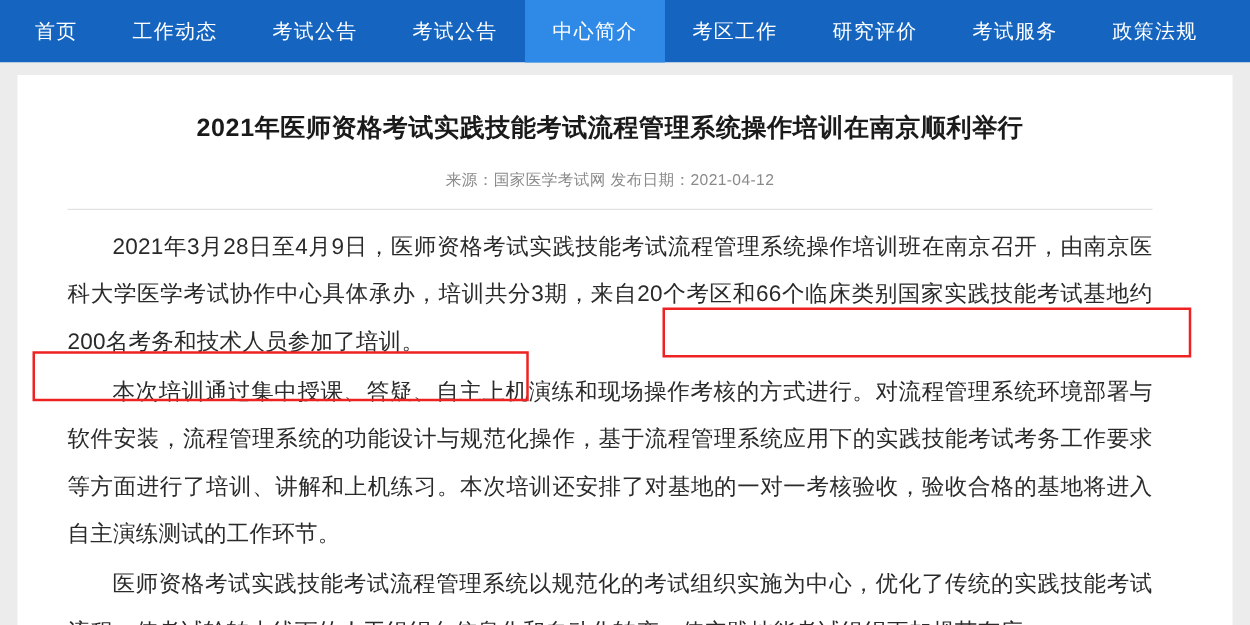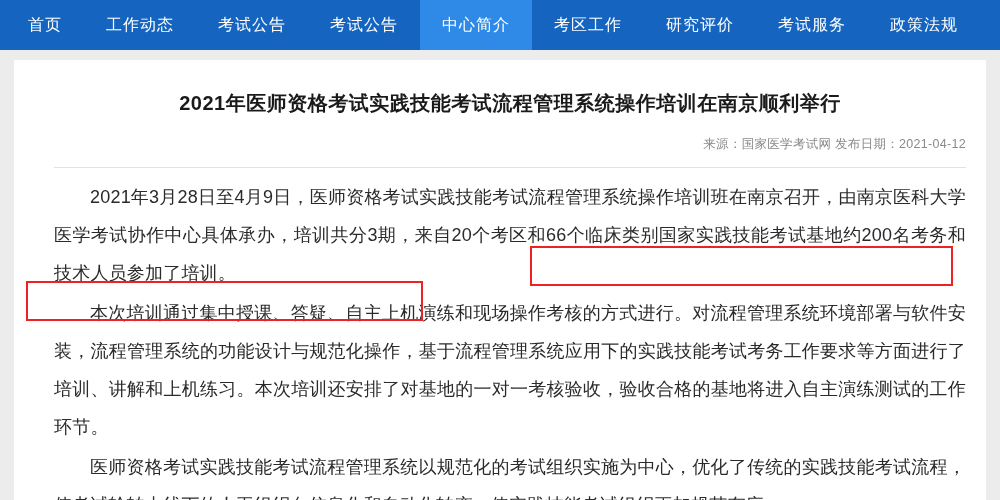--- a/index.html
+++ b/index.html
@@ -43,34 +43,34 @@
     background: #ececec;
     padding: 10px 0 0 0;
     height: 450px;
     box-sizing: border-box;
   }
   .article-card {
     background: #ffffff;
     margin: 0 14px;
     height: 100%;
     box-sizing: border-box;
-    padding: 22px 20px 0 40px;
+    padding: 22px 64px 0 40px;
     position: relative;
   }
   .article-title {
     text-align: center;
     font-size: 20px;
     font-weight: bold;
     color: #1a1a1a;
     line-height: 30px;
     letter-spacing: 0.5px;
     padding: 6px 10px 0 10px;
   }
   .article-meta {
-    text-align: right;
+    text-align: center;
     font-size: 12.5px;
     color: #8a8a8a;
     margin-top: 18px;
     letter-spacing: 0.3px;
   }
   .divider {
     border-top: 1px solid #e2e2e2;
     margin: 14px 0 0 0;
   }
   .article-body {

